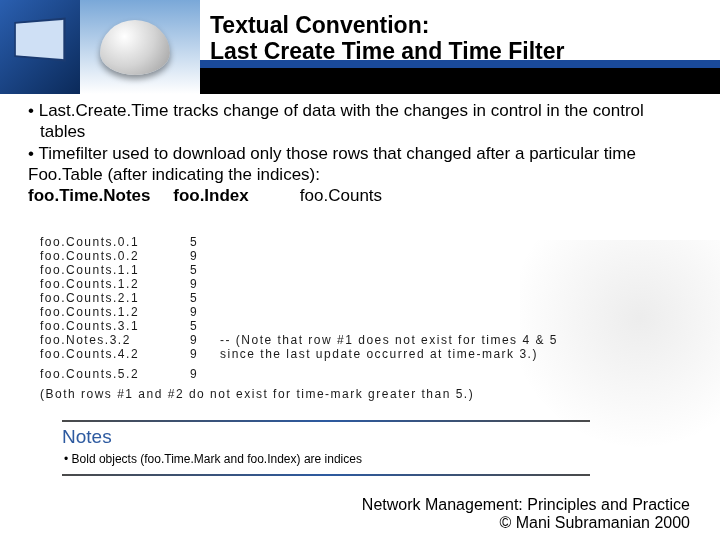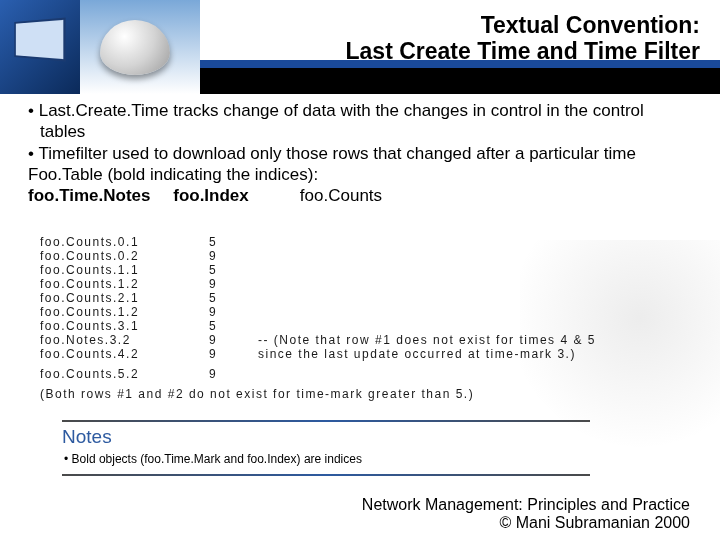--- a/index.html
+++ b/index.html
@@ -59,21 +59,21 @@
     position:absolute;
     left:20px; top:20px;
     width:70px; height:55px;
     border-radius:50% 50% 50% 50% / 60% 60% 40% 40%;
     background: radial-gradient(circle at 35% 30%, #fff 0%, #d4d4d4 50%, #9a9a9a 100%);
     box-shadow: 0 4px 6px rgba(0,0,0,.4);
   }
   .title-area {
     position: absolute;
     top: 12px; left: 210px; right: 20px;
-    text-align: right;
+    text-align: left;
   }
   .title-line {
     font-size: 23px;
     font-weight: bold;
     color: #000;
     line-height: 1.15;
   }
   .content {
     position: absolute;
     top: 100px; left: 28px; right: 28px;
@@ -94,21 +94,21 @@
   .plain-line { padding-left: 0; }
   .columns-line b { margin-right: 18px; }
   .data-block {
     position: absolute;
     top: 235px; left: 40px; right: 20px;
     font-family: Arial, sans-serif;
     font-size: 12px;
     letter-spacing: 1.5px;
     color: #1a1a1a;
   }
-  .data-row { display:flex;gap:19px; }
+  .data-row { display:flex; }
   .data-label { width: 150px; }
   .data-val { width: 30px; }
   .data-note { flex:1; }
   .sep { height: 6px; }
   .paren-note { font-size:12px; letter-spacing:1.5px; margin-top:6px; }
   .notes-section {
     position: absolute;
     top: 416px; left: 62px; right: 130px;
   }
   .notes-rule {
@@ -162,21 +162,21 @@
   </div>
 </div>
 
 <div class="bg-figure"></div>
 
 <div class="content">
   <ul>
     <li>Last.Create.Time tracks change of data with the changes in control in the control tables</li>
     <li>Timefilter used to download only those rows that changed after a particular time</li>
   </ul>
-  <div class="plain-line">Foo.Table (bold indicating the indices):</div>
+  <div class="plain-line">Foo.Table (after indicating the indices):</div>
   <div class="plain-line columns-line">
     <b>foo.Time.Notes</b>
     <b>foo.Index</b>
     &nbsp;&nbsp;&nbsp;&nbsp;&nbsp;
     <span>foo.Counts</span>
   </div>
 </div>
 
 <div class="data-block">
   <div class="data-row">

